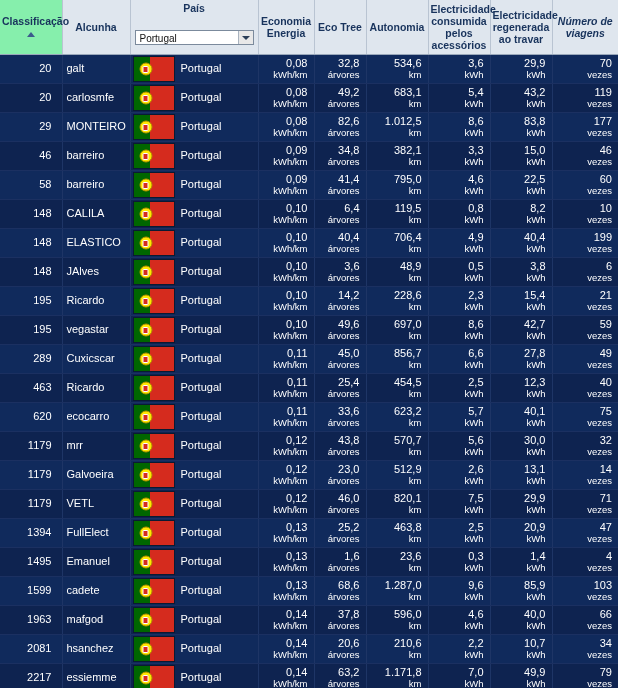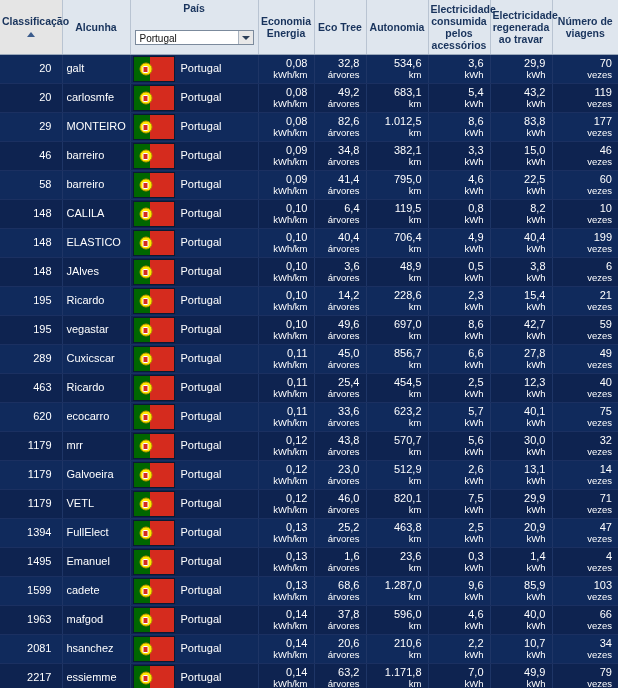--- a/index.html
+++ b/index.html
@@ -26,23 +26,23 @@
     font-size: 10.5px;
     font-weight: bold;
     text-align: center;
     vertical-align: middle;
     border-right: 1px solid #b9c4d2;
     border-bottom: 1px solid #9aa8ba;
     padding: 3px 2px;
     height: 34px;
     line-height: 1.15;
   }
-  thead th:last-child { border-right: none; }
+  thead th:last-child { border-right: none; font-style: italic; }
   th.sorted {
-    background: #e5e5e5;
+    background: #86efac;
   }
   .sort-arrow {
     display: inline-block;
     width: 0; height: 0;
     border-left: 4px solid transparent;
     border-right: 4px solid transparent;
     border-bottom: 5px solid #3c5c8c;
     margin-top: 2px;
   }
   .th-inner { display: block; }

